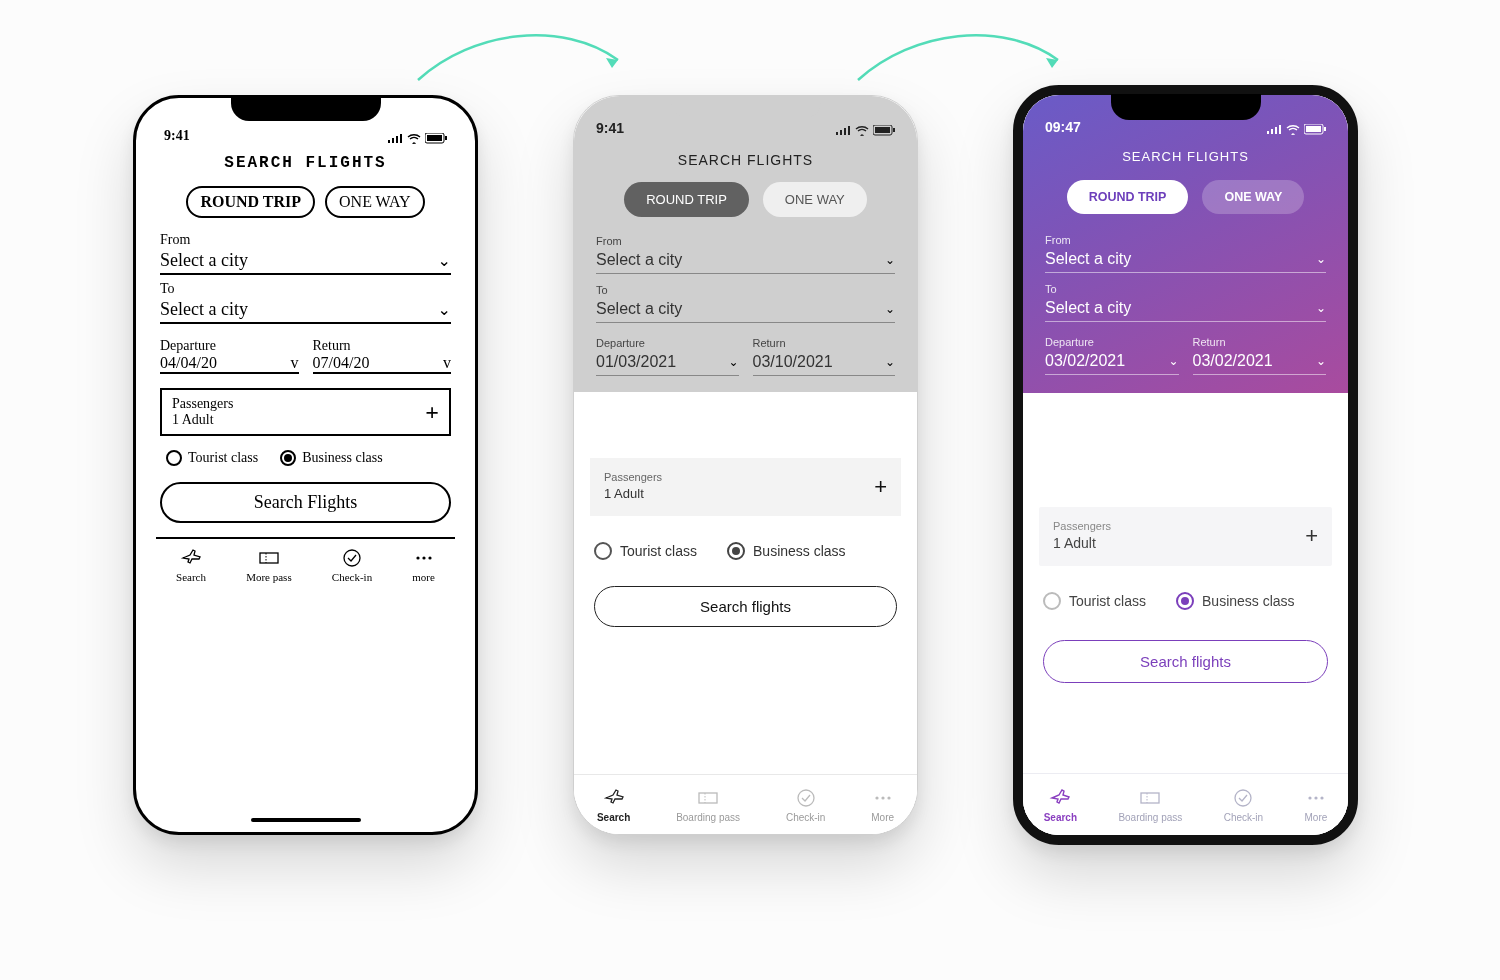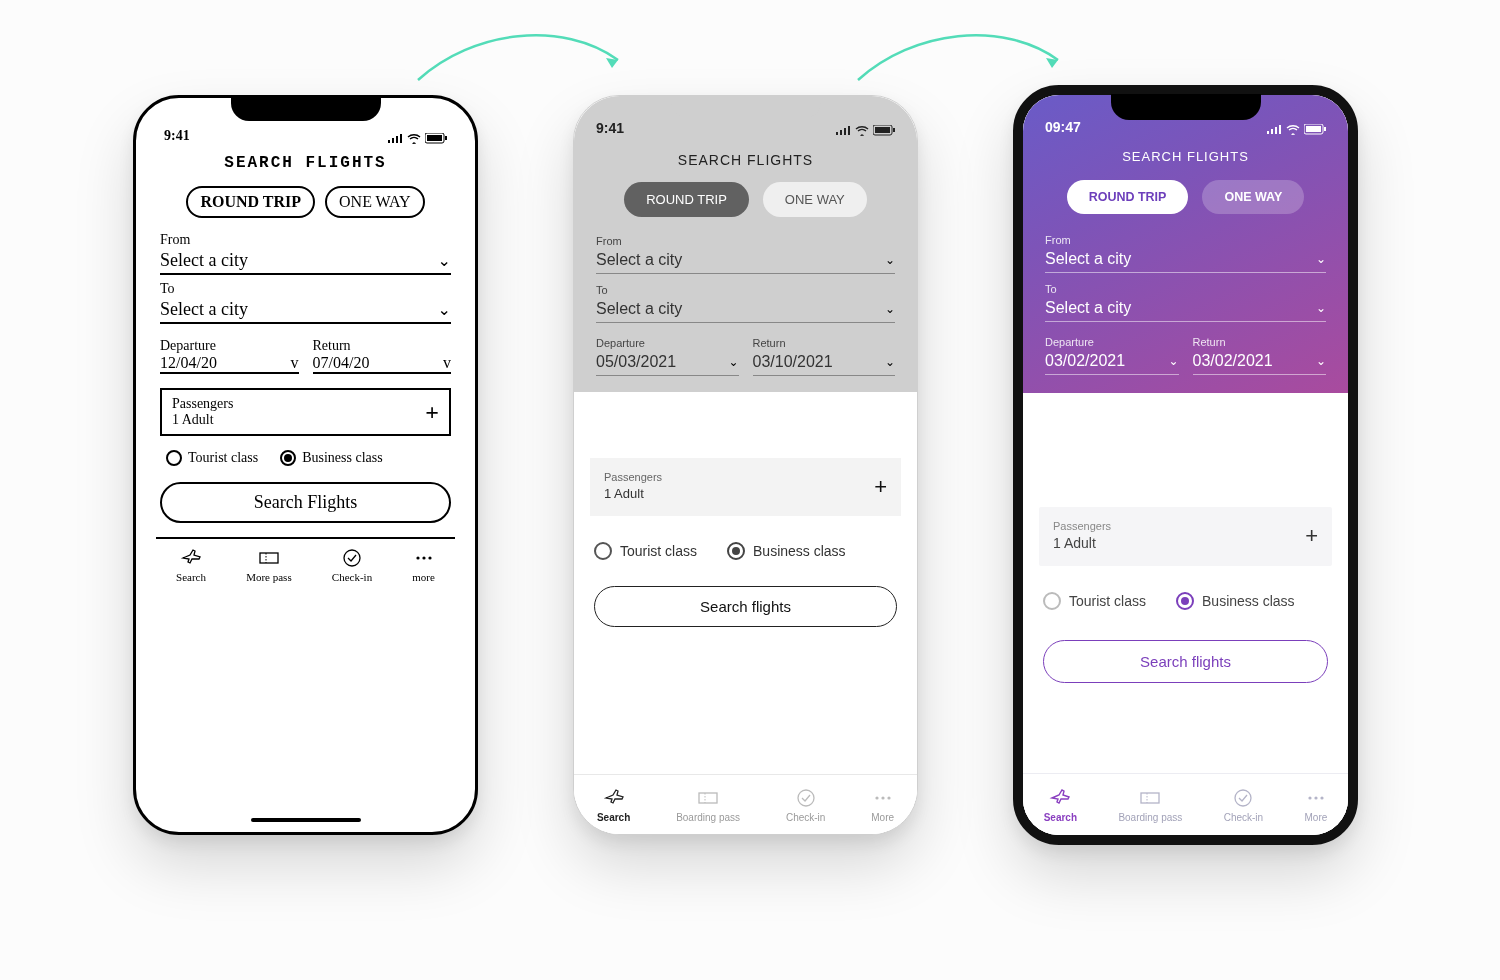--- a/index.html
+++ b/index.html
@@ -230,21 +230,21 @@
         <div class="field-lbl">To</div>
         <div class="field-val">
           <span>Select a city</span>
           <span class="chev">⌄</span>
         </div>
 
         <div class="dates">
           <div>
             <div class="field-lbl" style="margin:8px 0 0;">Departure</div>
             <div class="dv">
-              <span>12/04/20</span>
+              <span>04/04/20</span>
               <span class="chev">v</span>
             </div>
           </div>
           <div>
             <div class="field-lbl" style="margin:8px 0 0;">Return</div>
             <div class="dv">
               <span>07/04/20</span>
               <span class="chev">v</span>
             </div>
           </div>
@@ -347,21 +347,21 @@
           <div class="field-row">
             <span class="field-val">Select a city</span>
             <span class="chev">⌄</span>
           </div>
         </div>
 
         <div class="dates">
           <div>
             <div class="field-lbl">Departure</div>
             <div class="field-row">
-              <span class="field-val">05/03/2021</span>
+              <span class="field-val">01/03/2021</span>
               <span class="chev">⌄</span>
             </div>
           </div>
           <div>
             <div class="field-lbl">Return</div>
             <div class="field-row">
               <span class="field-val">03/10/2021</span>
               <span class="chev">⌄</span>
             </div>
           </div>

